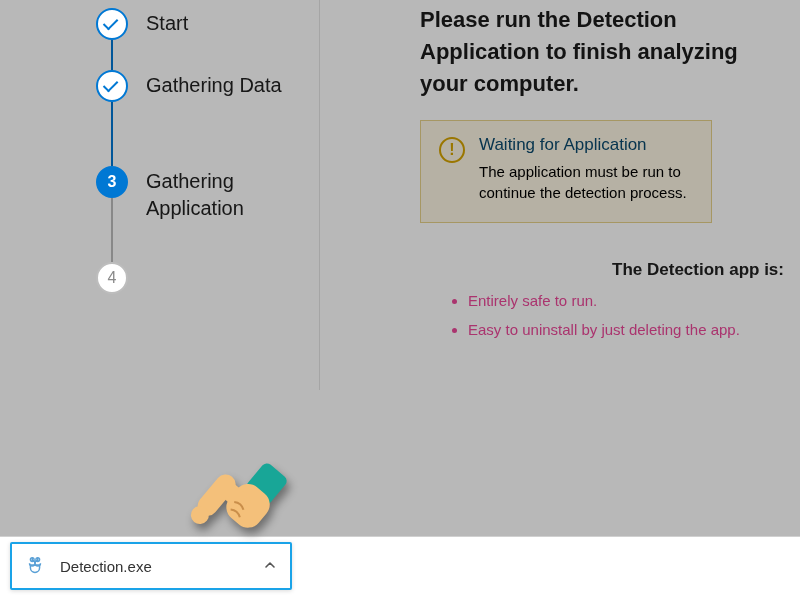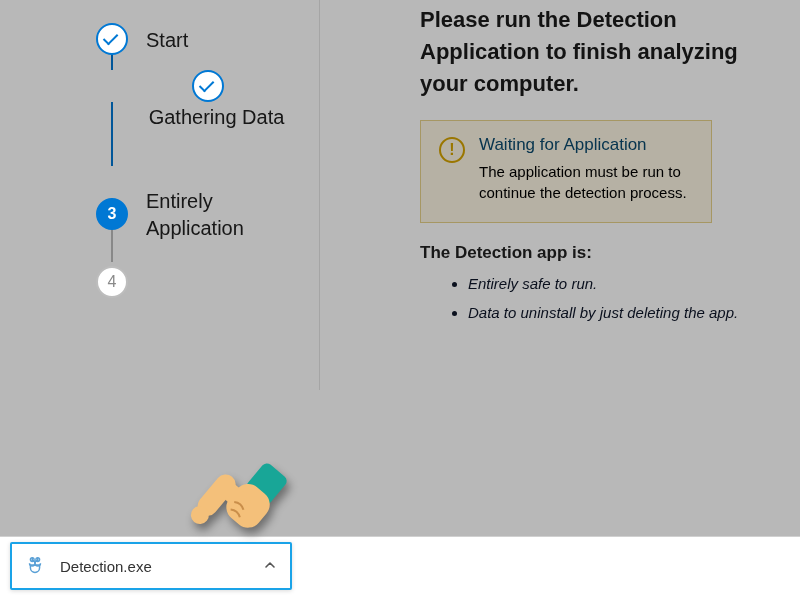--- a/index.html
+++ b/index.html
@@ -23,21 +23,21 @@
       border-right: 1px solid #e5e5e5;
       height: 390px;
     }
     .steps {
       list-style: none;
       padding-left: 96px;
       position: relative;
     }
     .step {
       display: flex;
-      align-items: center;
+      align-items: flex-start;
       position: relative;
       min-height: 62px;
     }
     .step:last-child { min-height: 40px; }
     .step-marker {
       width: 32px;
       height: 32px;
       border-radius: 50%;
       border: 2px solid #0078d4;
       display: flex;
@@ -76,21 +76,21 @@
       left: 15px;
       top: 32px;
       width: 2px;
       background: #0078d4;
       height: 30px;
     }
     .connector.future {
       background: #bdbdbd;
     }
     .step-2 .connector { height: 64px; }
-    .step-2 { min-height: 96px; flex-direction: column; }
+    .step-2 { min-height: 96px; }
     .step-3 .connector { height: 64px; background:#0078d4; }
     .step-3 { min-height: 96px; }
     .step-3 .connector { background: #bdbdbd; }
 
     .main {
       flex: 1;
       padding: 0 16px 0 100px;
     }
     .instruction {
       font-size: 22px;
@@ -126,28 +126,28 @@
     }
     .alert-body {
       font-size: 15px;
       color: #000000;
       line-height: 1.45;
     }
     .subhead {
       font-size: 17px;
       font-weight: 600;
       color: #222;
-      margin-top: 20px;
+      margin-top: 37px;
+      text-align: right;
     }
     .bullets {
       margin-top: 10px;
       padding-left: 48px;
-      color: #0f172a;
+      color: #ec4899;
       font-size: 15px;
-      font-style: italic;
     }
     .bullets li { margin-bottom: 6px; line-height: 1.5; }
 
     .overlay {
       position: absolute;
       inset: 0;
       background: rgba(0,0,0,0.28);
       pointer-events: none;
     }
 
@@ -223,21 +223,21 @@
       </li>
       <li class="step step-2">
         <span class="step-marker done">
           <span class="checkmark"></span>
         </span>
         <span class="step-label">Gathering Data</span>
         <span class="connector"></span>
       </li>
       <li class="step step-3">
         <span class="step-marker active">3</span>
-        <span class="step-label">Entirely Application</span>
+        <span class="step-label">Gathering Application</span>
         <span class="connector future"></span>
       </li>
       <li class="step step-4">
         <span class="step-marker future">4</span>
       </li>
     </ul>
   </aside>
 
   <main class="main">
     <h2 class="instruction">Please run the Detection Application to finish analyzing your computer.</h2>
@@ -246,21 +246,21 @@
       <div class="alert-icon">!</div>
       <div>
         <div class="alert-title">Waiting for Application</div>
         <div class="alert-body">The application must be run to continue the detection process.</div>
       </div>
     </div>
 
     <div class="subhead">The Detection app is:</div>
     <ul class="bullets">
       <li>Entirely safe to run.</li>
-      <li>Data to uninstall by just deleting the app.</li>
+      <li>Easy to uninstall by just deleting the app.</li>
     </ul>
   </main>
 </div>
 
 <div class="overlay"></div>
 
 <div class="download-bar"></div>
 
 <div class="download-chip">
   <span class="file-icon">

